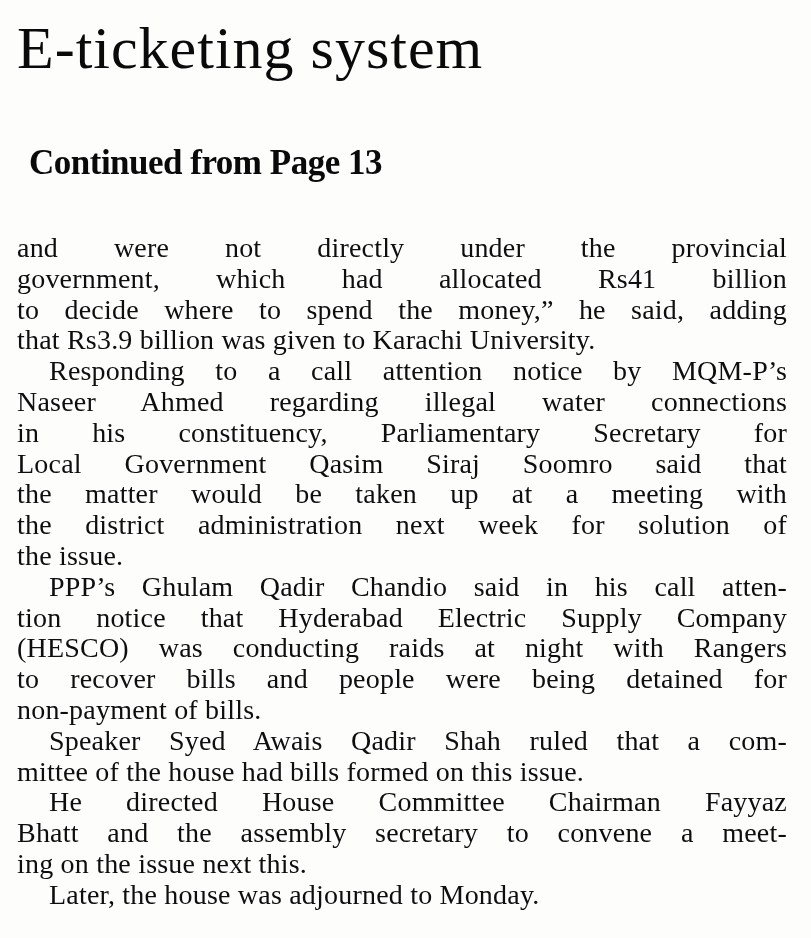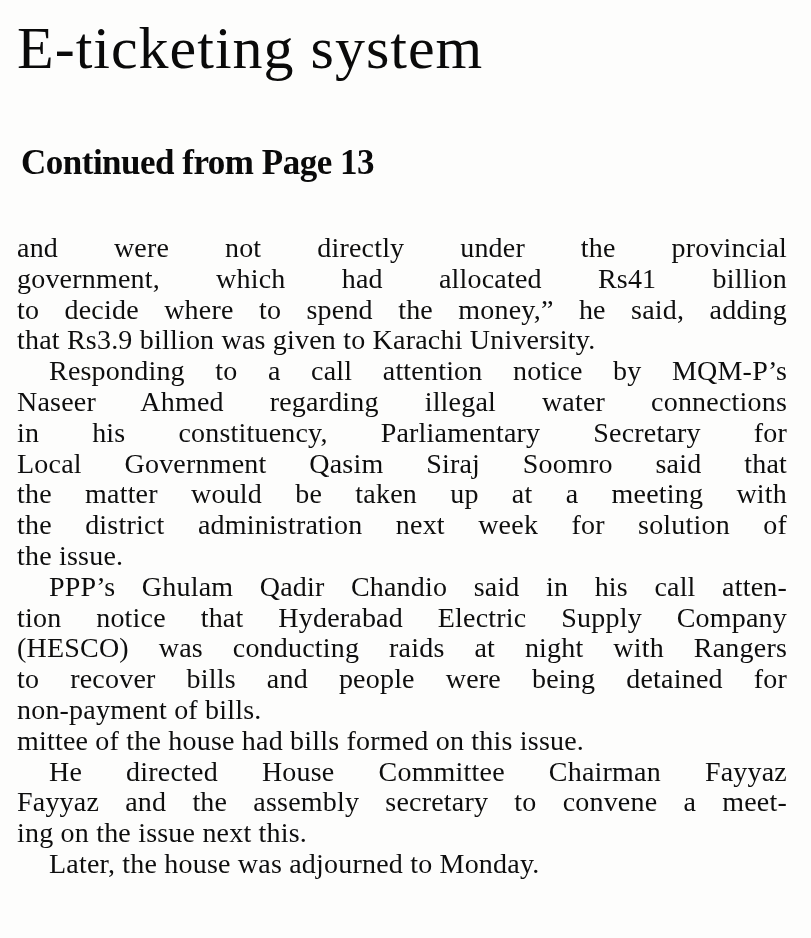--- a/index.html
+++ b/index.html
@@ -22,21 +22,21 @@
     margin: 0;
     padding: 0;
     font-size: 60px;
     line-height: 96px;
     font-weight: normal;
     letter-spacing: 1px;
     white-space: nowrap;
     color: #0a0a0a;
   }
   .kicker {
-    margin: 49px 0 0 4px;
+    margin: 49px 0 0 12px;
     padding: 0;
     font-size: 35px;
     line-height: 35px;
     font-weight: bold;
     letter-spacing: -0.5px;
     color: #0a0a0a;
   }
   .article-body {
     margin-top: 53px;
     width: 770px;
@@ -74,19 +74,20 @@
       <div class="line">in his constituency, Parliamentary Secretary for</div>
       <div class="line">Local Government Qasim Siraj Soomro said that</div>
       <div class="line">the matter would be taken up at a meeting with</div>
       <div class="line">the district administration next week for solution of</div>
       <div class="line end">the issue.</div>
       <div class="line indent">PPP’s Ghulam Qadir Chandio said in his call atten-</div>
       <div class="line">tion notice that Hyderabad Electric Supply Company</div>
       <div class="line">(HESCO) was conducting raids at night with Rangers</div>
       <div class="line">to recover bills and people were being detained for</div>
       <div class="line end">non-payment of bills.</div>
+      <div class="line indent">Speaker Syed Awais Qadir Shah ruled that a com-</div>
       <div class="line end">mittee of the house had bills formed on this issue.</div>
       <div class="line indent">He directed House Committee Chairman Fayyaz</div>
-      <div class="line">Fayyaz and the assembly secretary to convene a meet-</div>
+      <div class="line">Bhatt and the assembly secretary to convene a meet-</div>
       <div class="line end">ing on the issue next this.</div>
       <div class="line indent end">Later, the house was adjourned to Monday.</div>
     </div>
 </div>
 
 </body></html>

